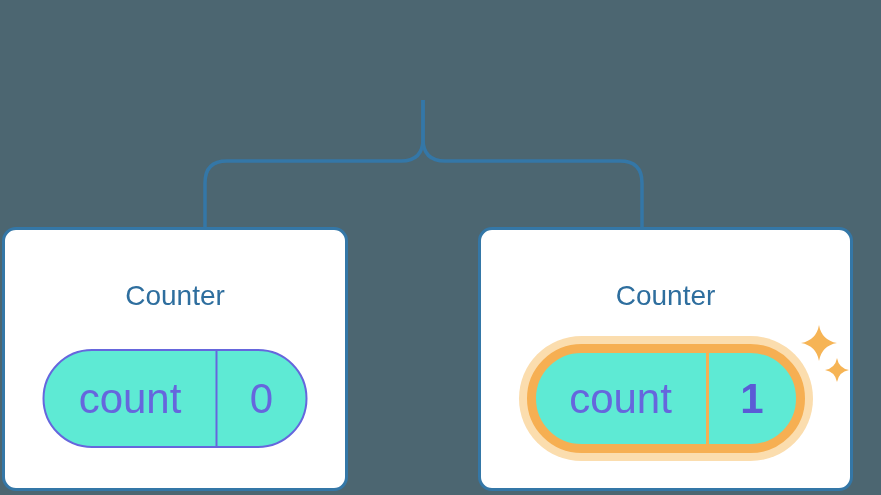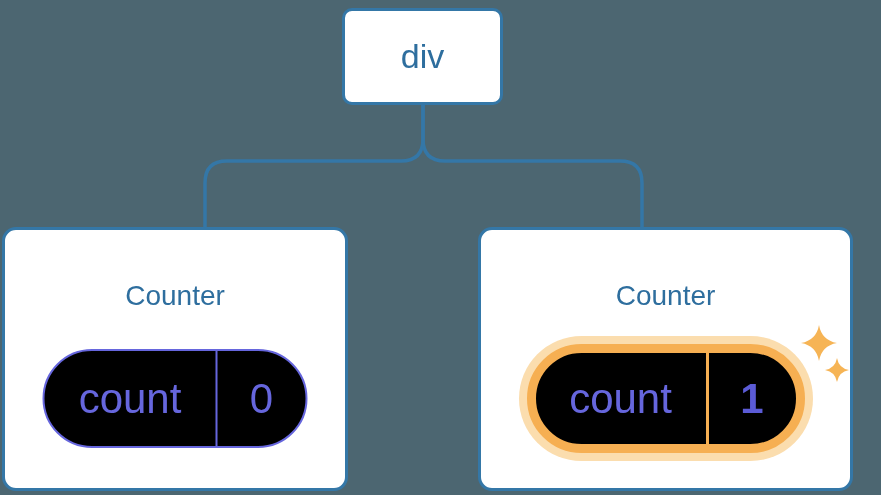--- a/index.html
+++ b/index.html
@@ -36,21 +36,21 @@
     position: absolute;
     top: 50px; left: 0; right: 0;
     text-align: center;
     font-size: 28px; font-weight: 500;
     color: #2E6E9E;
   }
   .pill {
     position: absolute;
     left: 50%; transform: translateX(-50%);
     display: flex;
-    background: #000000;
+    background: #5eead4;
     box-sizing: border-box;
   }
   .pill.plain {
     top: 119px;
     width: 265px; height: 99px;
     border: 2px solid #6666DD;
     border-radius: 60px;
   }
   .pill.hl {
     top: 114px;
@@ -76,23 +76,20 @@
 </head>
 <body>
 
 <div class="stage">
 
   <svg class="connector" width="881" height="240" viewBox="0 0 881 240">
     <path d="M423 100 V139 Q423 161 401 161 H227 Q205 161 205 183 V228" fill="none" stroke="#3477A7" stroke-width="3.5"></path>
     <path d="M423 100 V139 Q423 161 445 161 H620 Q642 161 642 183 V228" fill="none" stroke="#3477A7" stroke-width="3.5"></path>
   </svg>
 
-  <div class="node-root">
-    <span>div</span>
-  </div>
 
   <div class="card left">
     <div class="card-title">Counter</div>
     <div class="pill plain">
       <div class="cell-key">count</div>
       <div class="cell-val">0</div>
     </div>
   </div>
 
   <div class="card right">

